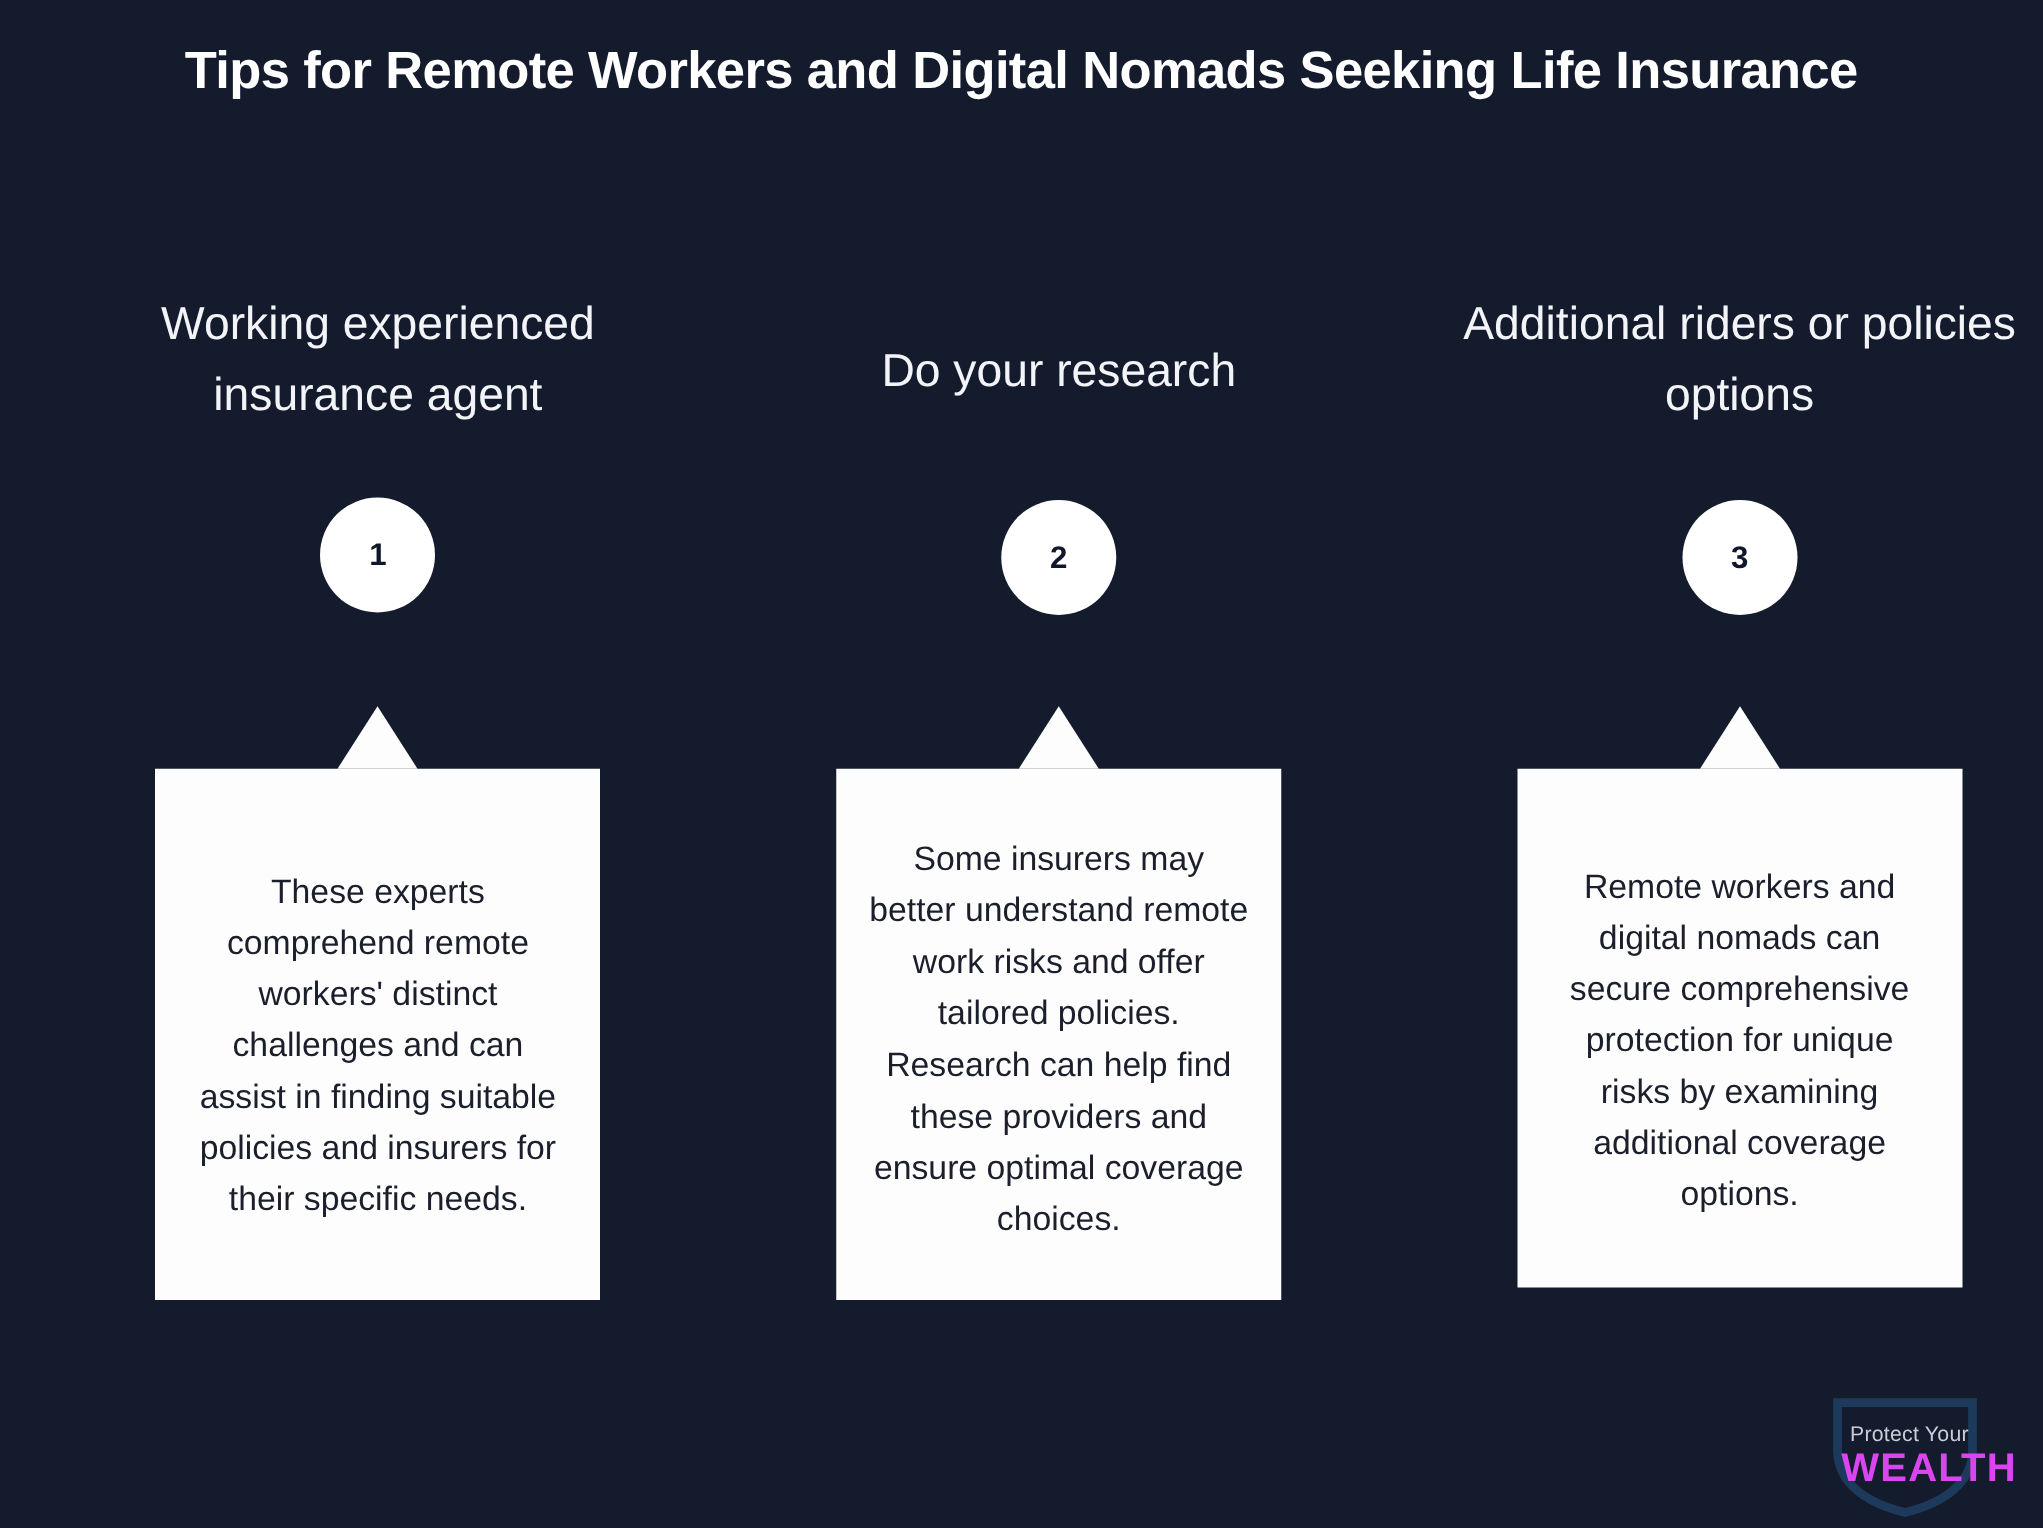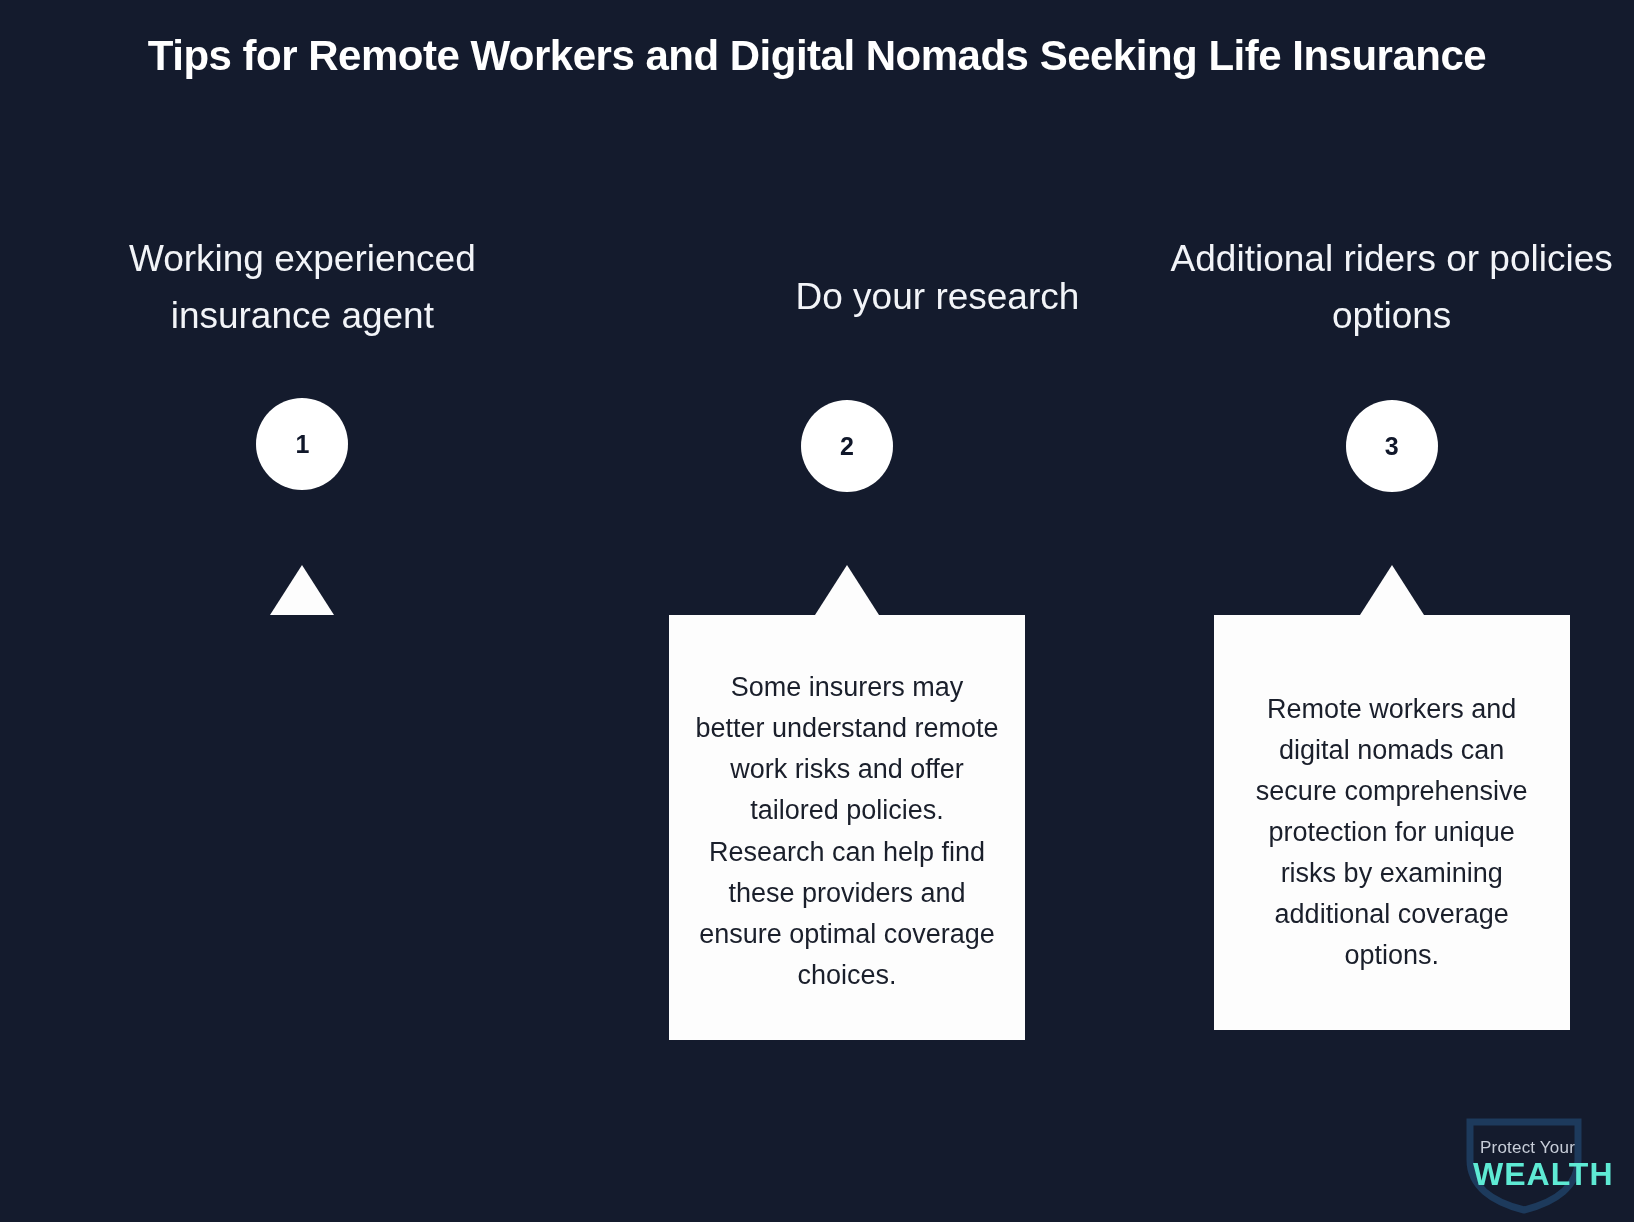--- a/index.html
+++ b/index.html
@@ -58,21 +58,20 @@
     text-align: center;
     color: #f2f4f8;
     font-size: 37px;
     font-weight: 400;
     line-height: 1.55;
     padding: 0 40px;
     box-sizing: border-box;
   }
   .col-heading.one-line {
     top: 38px;
-    text-align: right;
   }
 
   .badge {
     position: absolute;
     top: 168px;
     left: 50%;
     transform: translateX(-50%);
     width: 92px;
     height: 92px;
     border-radius: 50%;
@@ -138,41 +137,44 @@
     top: 34px;
     color: #c8ced9;
     font-size: 17px;
     letter-spacing: 0.2px;
     white-space: nowrap;
   }
   .logo-text-bottom {
     position: absolute;
     left: 17px;
     top: 52px;
-    color: #5eead4;
+    color: #d946ef;
     font-size: 32px;
     font-weight: bold;
     letter-spacing: 1px;
     white-space: nowrap;
   }
 </style>
 </head>
 <body>
 
 <div class="slide">
 
   <div class="title">Tips for Remote Workers and Digital Nomads Seeking Life Insurance</div>
 
   <div class="columns">
 
     <div class="column">
       <div class="col-heading">Working experienced insurance agent</div>
       <div class="badge">1</div>
       <div class="card-wrap">
         <div class="pointer"></div>
+        <div class="card">
+          <p>These experts comprehend remote workers' distinct challenges and can assist in finding suitable policies and insurers for their specific needs.</p>
+        </div>
       </div>
     </div>
 
     <div class="column">
       <div class="col-heading one-line">Do your research</div>
       <div class="badge shift-2">2</div>
       <div class="card-wrap w2">
         <div class="pointer"></div>
         <div class="card h2">
           <p>Some insurers may better understand remote work risks and offer tailored policies. Research can help find these providers and ensure optimal coverage choices.</p>

